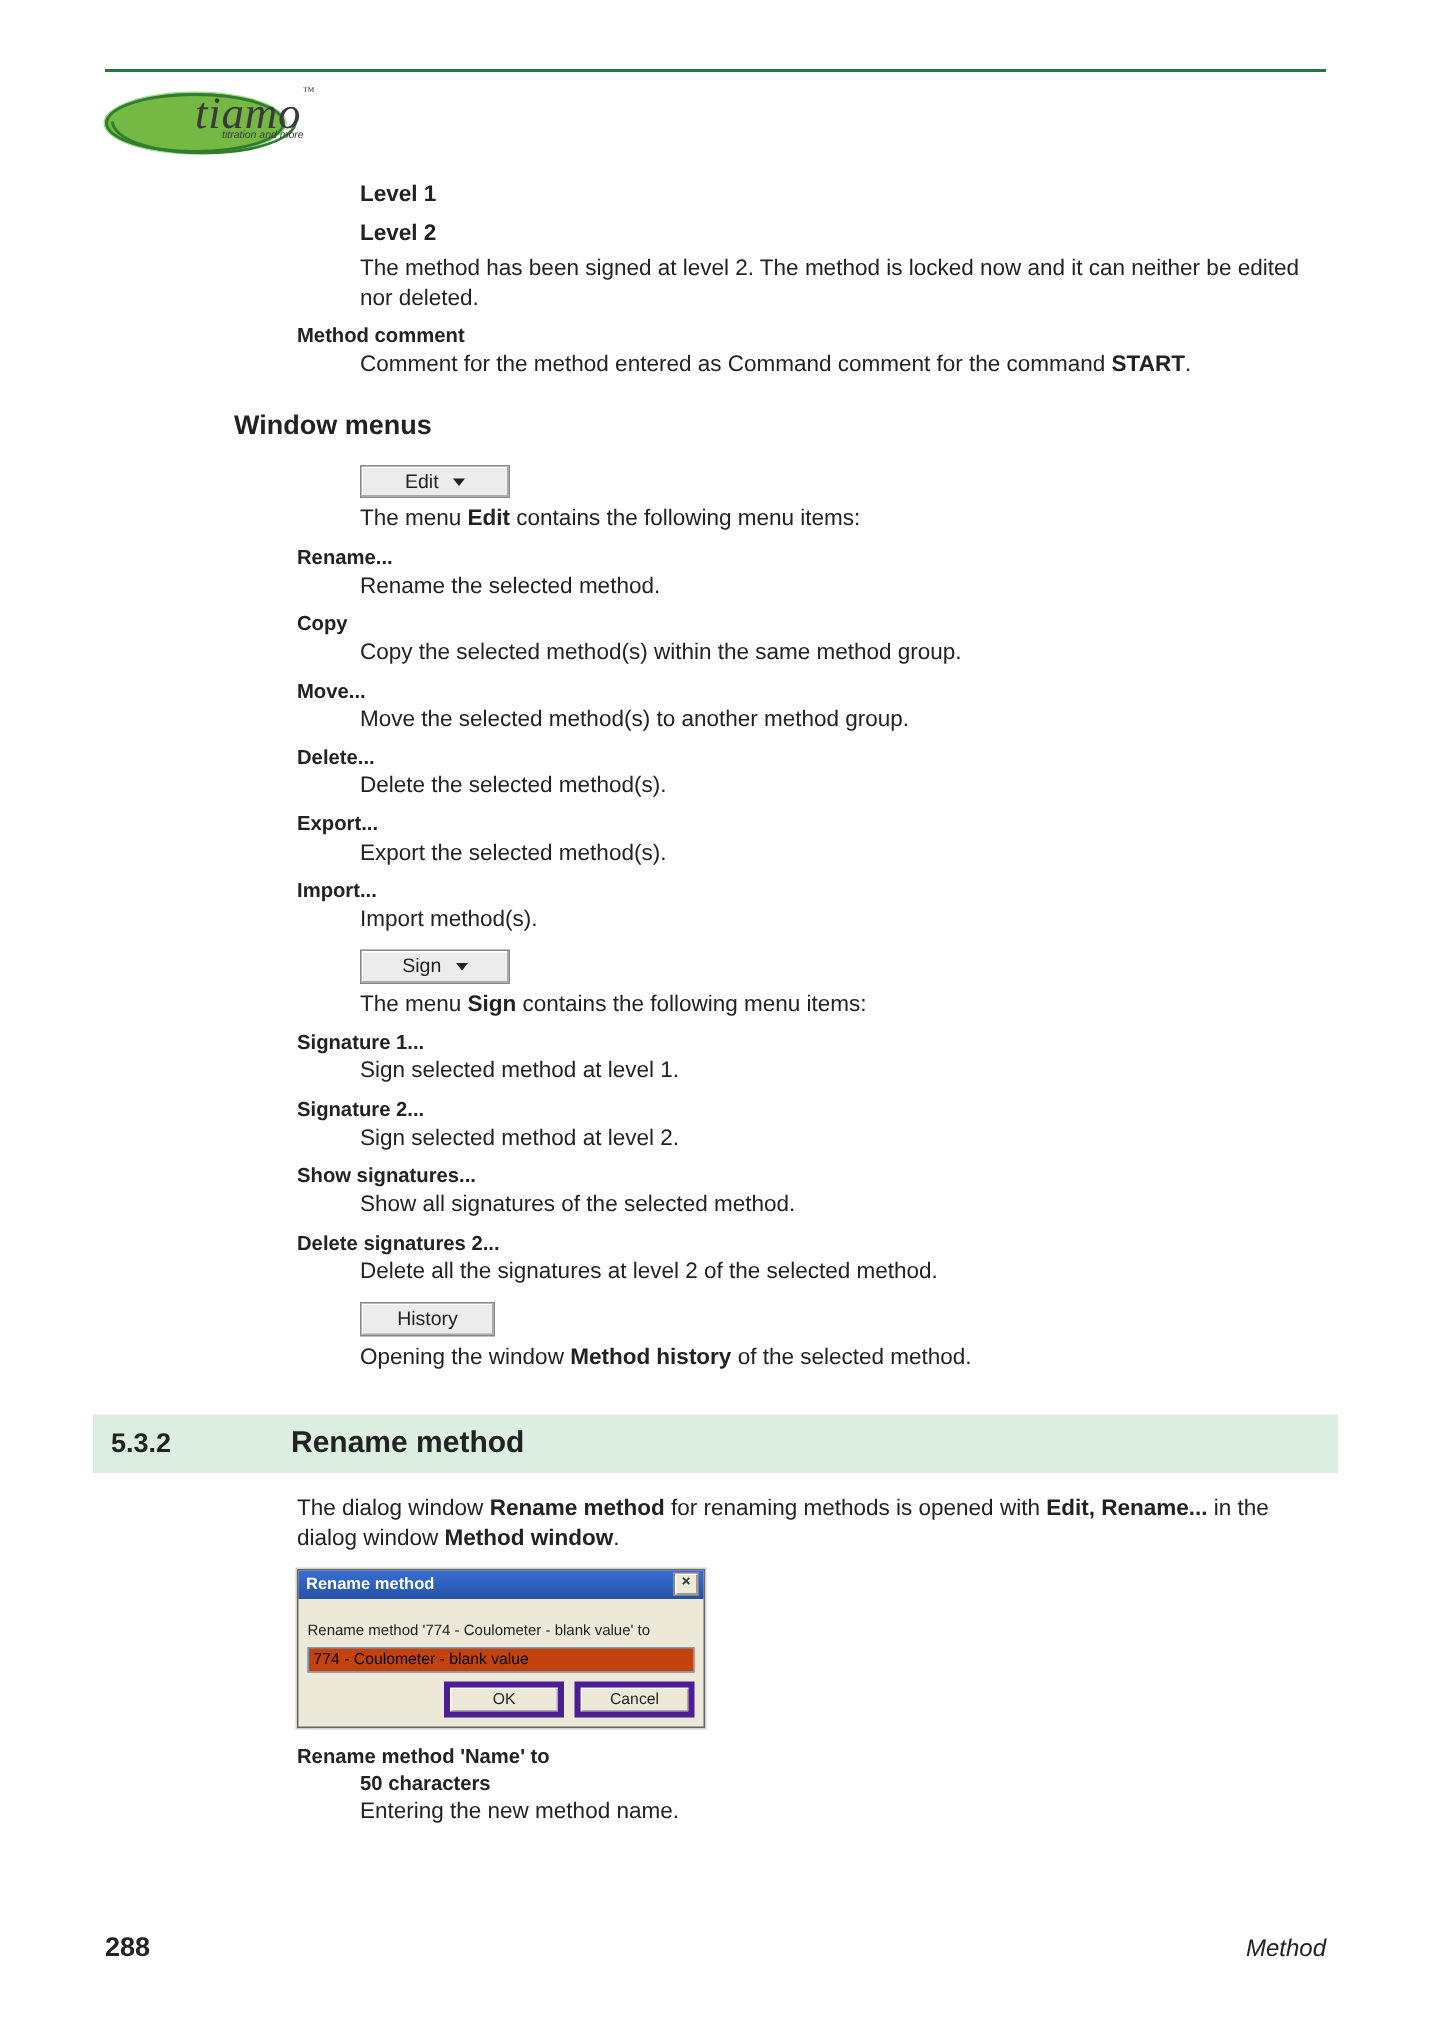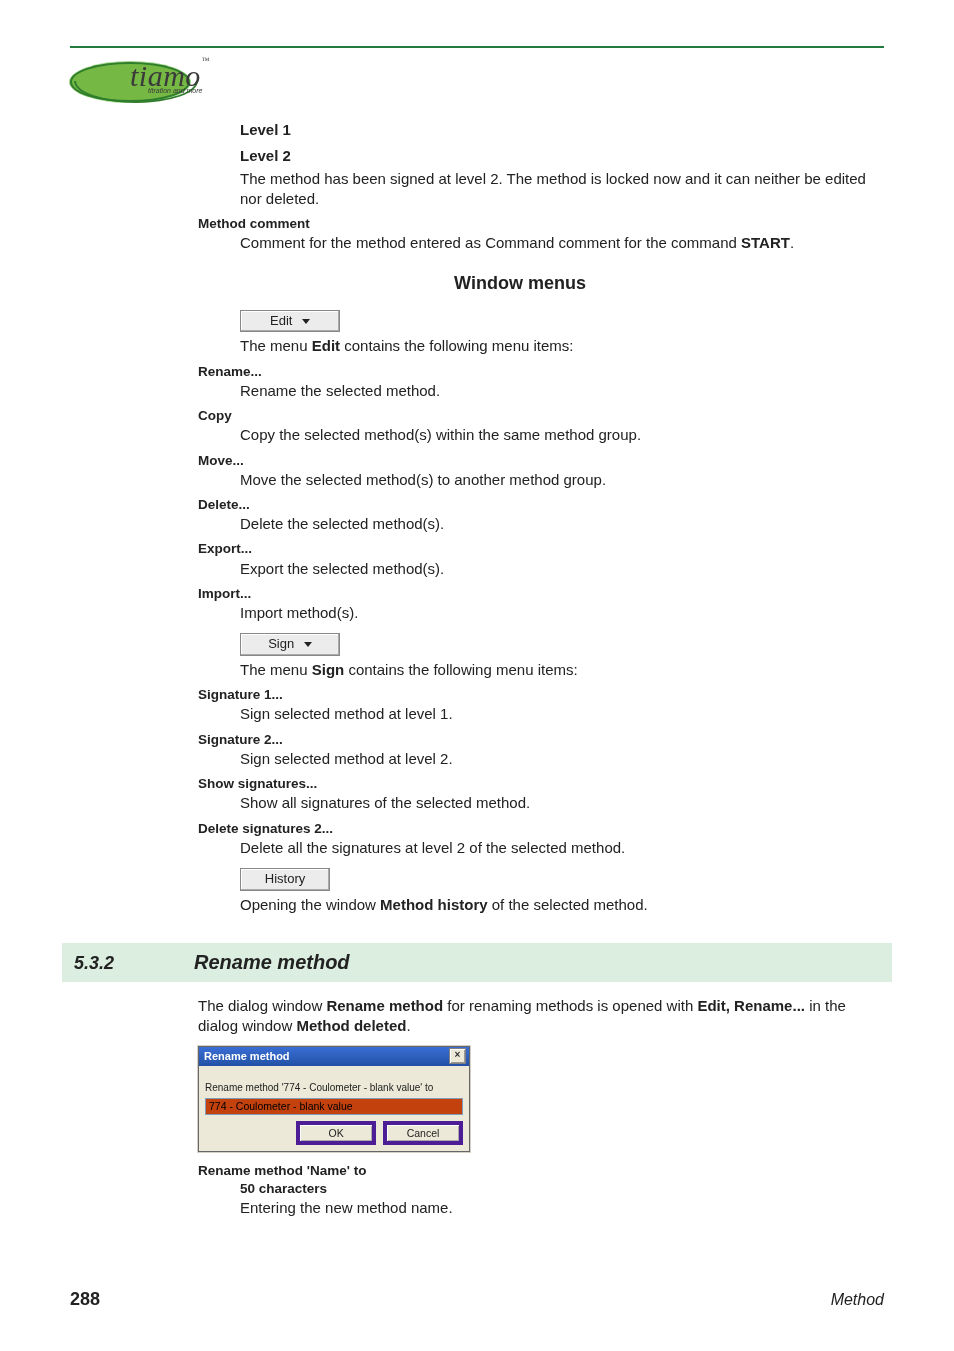--- a/index.html
+++ b/index.html
@@ -98,21 +98,20 @@
     font-size: 18px;
     color: #222;
     margin: 18px 0 6px 0;
   }
   .section-bar {
     background: #dbeee0;
     padding: 6px 6px;
     margin: 28px -8px 14px -8px;
     display: flex;
     align-items: baseline;
-    font-style: italic;
   }
   .section-bar .num {
     font-weight: bold;
     font-size: 18px;
     width: 120px;
     padding-left: 6px;
   }
   .section-bar .title {
     font-weight: bold;
     font-size: 20px;
@@ -249,21 +248,21 @@
     <div class="para">The method has been signed at level 2. The method is locked now and it can neither be edited nor deleted.</div>
   </div>
 
   <div class="term-col">
     <div class="term">Method comment</div>
     <div class="desc">
       <span>Comment for the method entered as Command comment for the command </span><span class="bold">START</span><span>.</span>
     </div>
   </div>
 
-  <div class="h3" style="margin-left:86px;text-align:center;">Window menus</div>
+  <div class="h3" style="margin-left:86px;">Window menus</div>
 
   <div class="term-col">
     <div class="ui-button">
       <span>Edit</span>
       <span class="caret"></span>
     </div>
     <div class="desc">
       <span>The menu </span><span class="bold">Edit</span><span> contains the following menu items:</span>
     </div>
 
@@ -309,21 +308,21 @@
     </div>
   </div>
 
   <div class="section-bar">
     <span class="num">5.3.2</span>
     <span class="title">Rename method</span>
   </div>
 
   <div class="term-col">
     <div class="para" style="margin-left:0;">
-      <span>The dialog window </span><span class="bold">Rename method</span><span> for renaming methods is opened with </span><span class="bold">Edit, Rename...</span><span> in the dialog window </span><span class="bold">Method deleted</span><span>.</span>
+      <span>The dialog window </span><span class="bold">Rename method</span><span> for renaming methods is opened with </span><span class="bold">Edit, Rename...</span><span> in the dialog window </span><span class="bold">Method window</span><span>.</span>
     </div>
 
     <div class="dialog-wrap">
       <div class="dialog">
         <div class="titlebar">
           <span>Rename method</span>
           <span class="xbtn">×</span>
         </div>
         <div class="inner">
           <div class="label">Rename method '774 - Coulometer - blank value' to</div>

